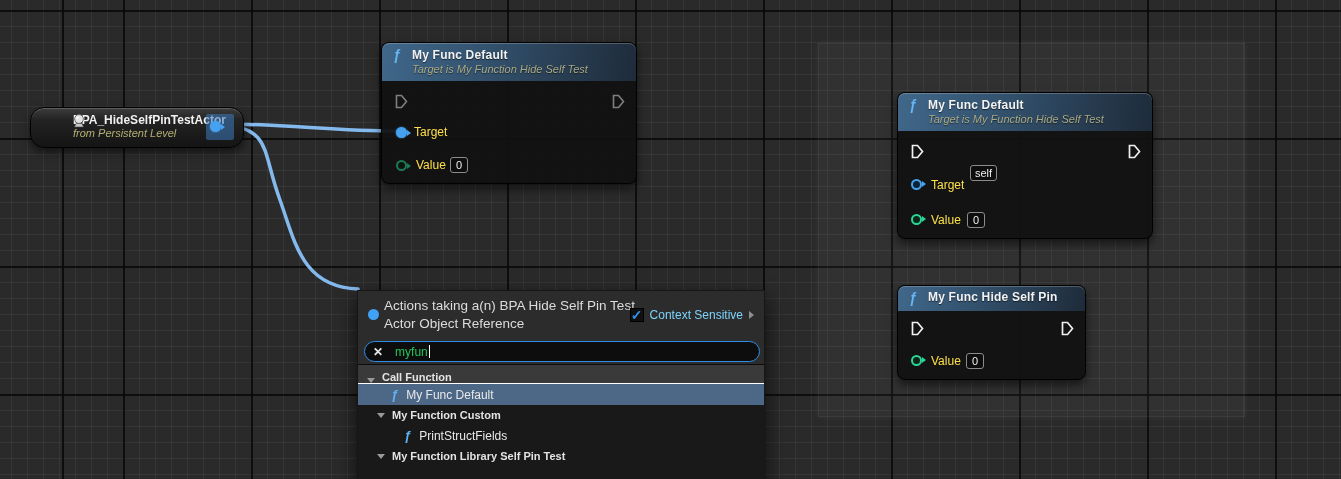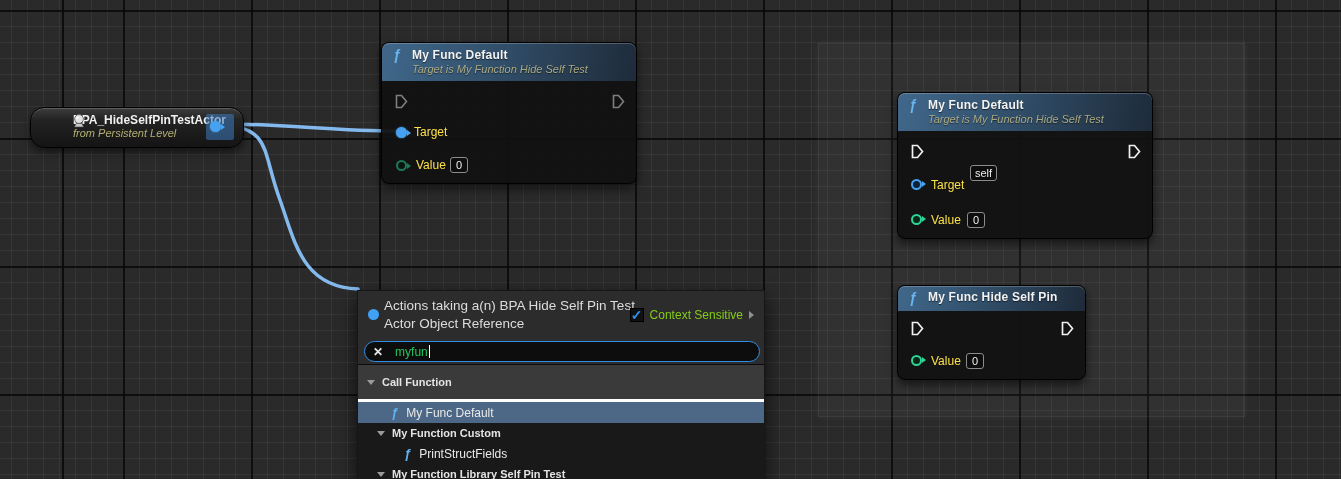--- a/index.html
+++ b/index.html
@@ -97,35 +97,35 @@
   .ctx-title-bullet { position:absolute; left:10px; top:18px; width:11px; height:11px; border-radius:50%; background:#3fa2f5; }
   .ctx-title {
     position:absolute; left:26px; top:6px; width:254px;
     color:#dcdcdc; font-size:13.5px; line-height:18px;
   }
   .ctx-sensitive { position:absolute; right:10px; top:17px; display:flex; align-items:center; }
   .ctx-checkbox {
     width:14px; height:14px; background:#101010; border:1px solid #000;
     color:#2f8fe8; font-size:14px; font-weight:bold; line-height:12px; text-align:center;
   }
-  .ctx-sensitive-label { color:#84cc16; font-size:12px; margin-left:6px; }
+  .ctx-sensitive-label { color:#7dd3fc; font-size:12px; margin-left:6px; }
   .chevron-right { width:0; height:0; border-top:4px solid transparent; border-bottom:4px solid transparent; border-left:5px solid #8f8f8f; margin-left:6px; }
 
   .ctx-search {
     position:absolute; left:6px; top:50px; width:396px; height:21px;
     border:1.5px solid #2f8fe8; border-radius:11px; background:#0d0d0d;
     display:flex; align-items:center; padding:0 8px;
   }
   .ctx-clear { color:#e6e6e6; font-size:12px; font-weight:bold; margin-right:12px; }
   .ctx-search-text { color:#22c55e; font-size:12px; }
   .caret { display:inline-block; width:1px; height:13px; background:#fff; vertical-align:middle; margin-left:1px; }
 
   .ctx-list { position:absolute; left:0; top:73px; right:0; bottom:0; background:#191919; border-top:1px solid #0c0c0c; }
   .ctx-row { position:relative; display:flex; align-items:center; }
-  .row-cat { height:37px; background:#3a3a3a; border-bottom:3px solid #ffffff; }
+  .row-cat { height:19px; background:#3a3a3a; border-bottom:1px solid #ffffff;align-items:flex-end; }
   .row-item { height:21px; }
   .row-item.selected { background:#4d6787; }
   .row-subcat { height:20px; }
   .tri-down {
     width:0; height:0; border-left:4.5px solid transparent; border-right:4.5px solid transparent;
     border-top:5px solid #9a9a9a; margin-right:7px;
   }
   .cat-label { color:#e3e3e3; font-size:11px; font-weight:bold; }
   .item-f { color:#5fb2f2; font-style:italic; font-weight:bold; font-size:13px; margin-right:8px; }
   .item-label { color:#e9e9e9; font-size:12px; }

